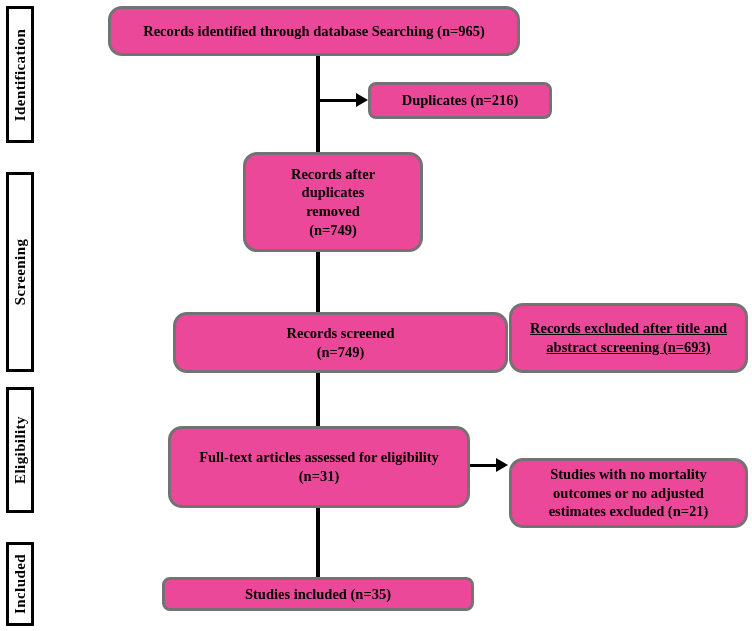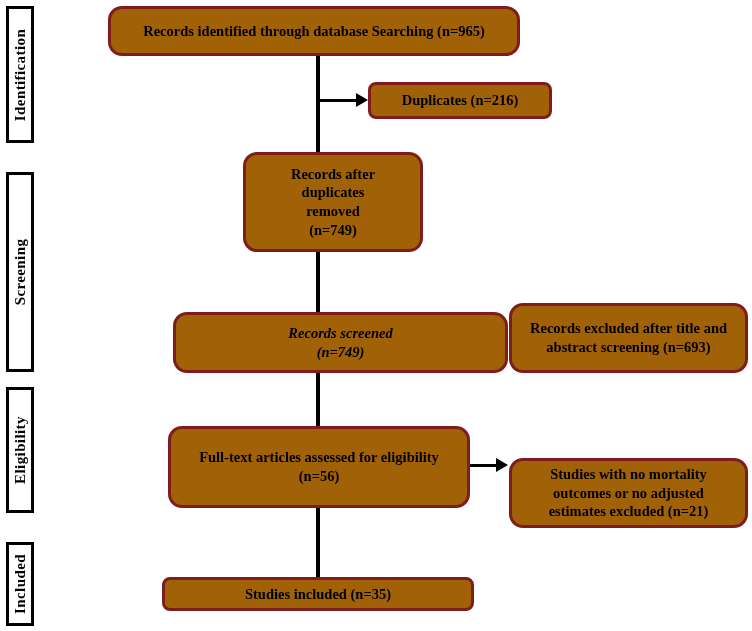--- a/index.html
+++ b/index.html
@@ -35,23 +35,23 @@
     white-space: nowrap;
     font-weight: bold;
     font-size: 15px;
     letter-spacing: 0.4px;
     line-height: 1;
   }
 
   
   .flow-box {
     position: absolute;
-    border: 3px solid #7f1d1d;
+    border: 3px solid #737373;
     border-radius: 14px;
-    background: #a16207;
+    background: #ec4899;
     box-sizing: border-box;
     display: flex;
     align-items: center;
     justify-content: center;
     text-align: center;
   }
   .flow-box .box-text {
     font-weight: bold;
     font-size: 14.5px;
     line-height: 1.28;
@@ -128,33 +128,33 @@
     <span class="box-text">Duplicates (n=216)</span>
   </div>
 
   <div class="flow-box" style="left:243px; top:152px; width:180px; height:100px;">
     <span class="box-text">Records after
 duplicates
 removed
 (n=749)</span>
   </div>
 
-  <div class="flow-box" style="left:173px; top:312px; width:335px; height:61px;font-style:italic;">
+  <div class="flow-box" style="left:173px; top:312px; width:335px; height:61px;">
     <span class="box-text">Records screened
 (n=749)</span>
   </div>
 
-  <div class="flow-box" style="left:509px; top:303px; width:239px; height:70px;">
+  <div class="flow-box" style="left:509px; top:303px; width:239px; height:70px;text-decoration:underline;">
     <span class="box-text">Records excluded after title and
 abstract screening (n=693)</span>
   </div>
 
   <div class="flow-box" style="left:168px; top:426px; width:302px; height:82px;">
     <span class="box-text">Full-text articles assessed for eligibility
-(n=56)</span>
+(n=31)</span>
   </div>
 
   <div class="flow-box" style="left:509px; top:430px; width:239px; height:70px;margin-top:28px;">
     <span class="box-text">Studies with no mortality
 outcomes or no adjusted
 estimates excluded (n=21)</span>
   </div>
 
   <div class="flow-box tight" style="left:162px; top:577px; width:312px; height:34px;">
     <span class="box-text">Studies included  (n=35)</span>

